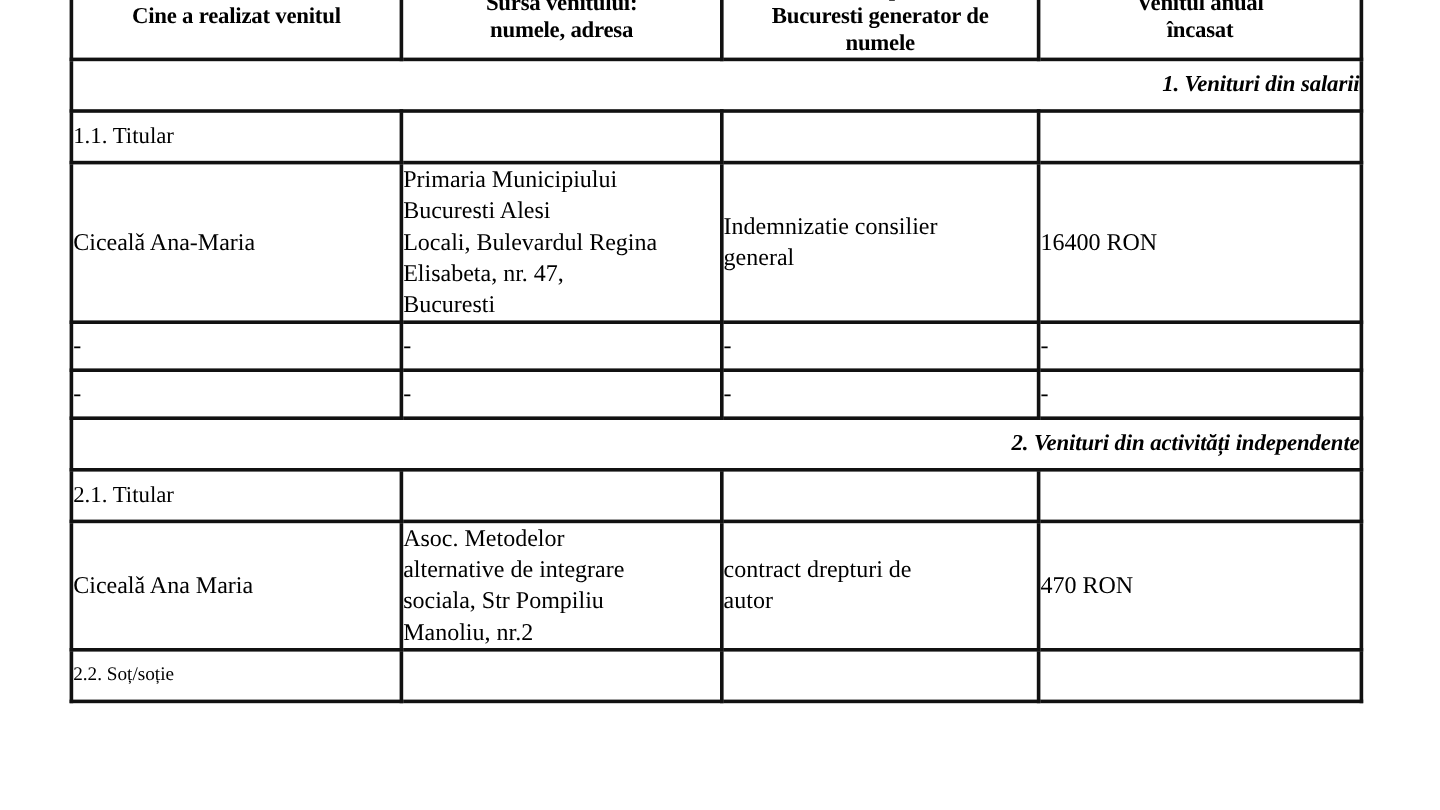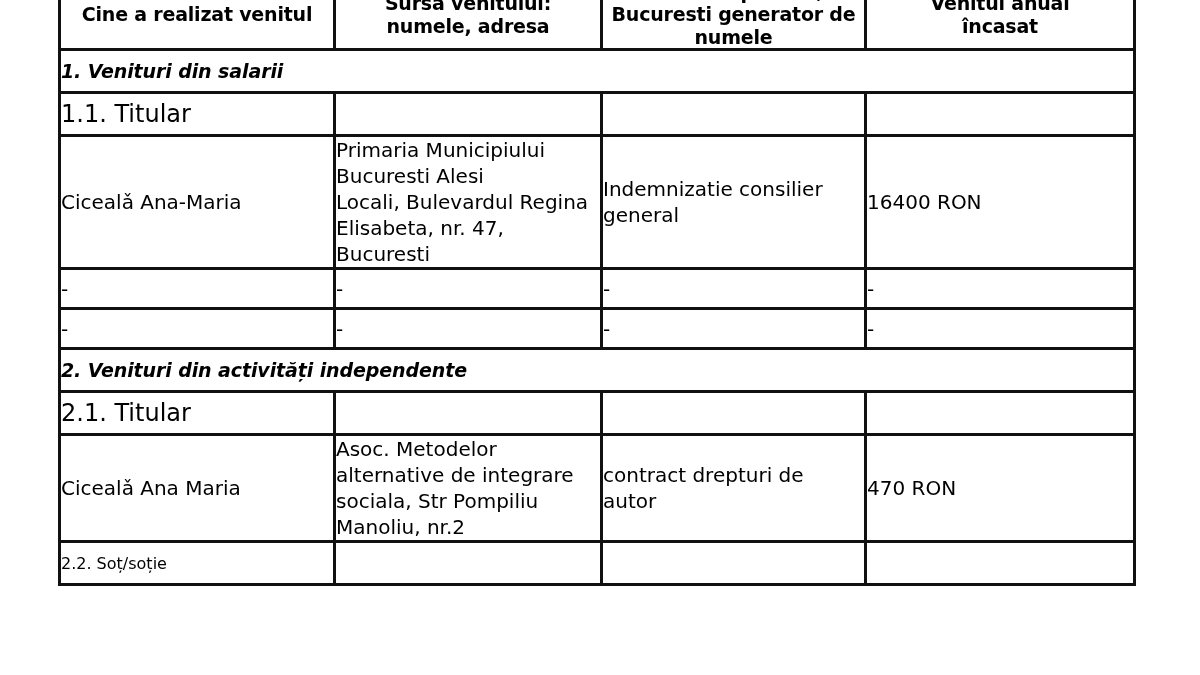--- a/index.html
+++ b/index.html
@@ -16,20 +16,21 @@
     -webkit-font-smoothing: antialiased;
   }
 
   #sheet {
     position: absolute;
     left: 0;
     top: 0;
     width: 1200px;
     height: 675px;
     background: #ffffff;
+    font-family: Liberation Serif, serif;
   }
 
   
   #decl-table {
     position: absolute;
     left: 58px;
     top: -22px;              
     width: 1075px;
     border-collapse: collapse;
     table-layout: fixed;
@@ -63,27 +64,28 @@
   
   .section-row td {
     background: #f1f1f1;
     height: 40px;
     padding: 0 0 0 14px;
     font-style: italic;
     font-weight: bold;
     font-size: 19px;
     letter-spacing: -0.1px;
     white-space: nowrap;
+    text-align: right;
   }
 
   
   .sub-row td {
     height: 40px;
     padding: 0 0 0 14px;
-    font-size: 24px;
+    font-size: 19px;
     white-space: nowrap;
   }
   .sub-row td.blank { padding: 0; }
 
   
   .dash-row td {
     height: 37px;
     padding: 0 0 0 14px;
     font-size: 20px;
   }

